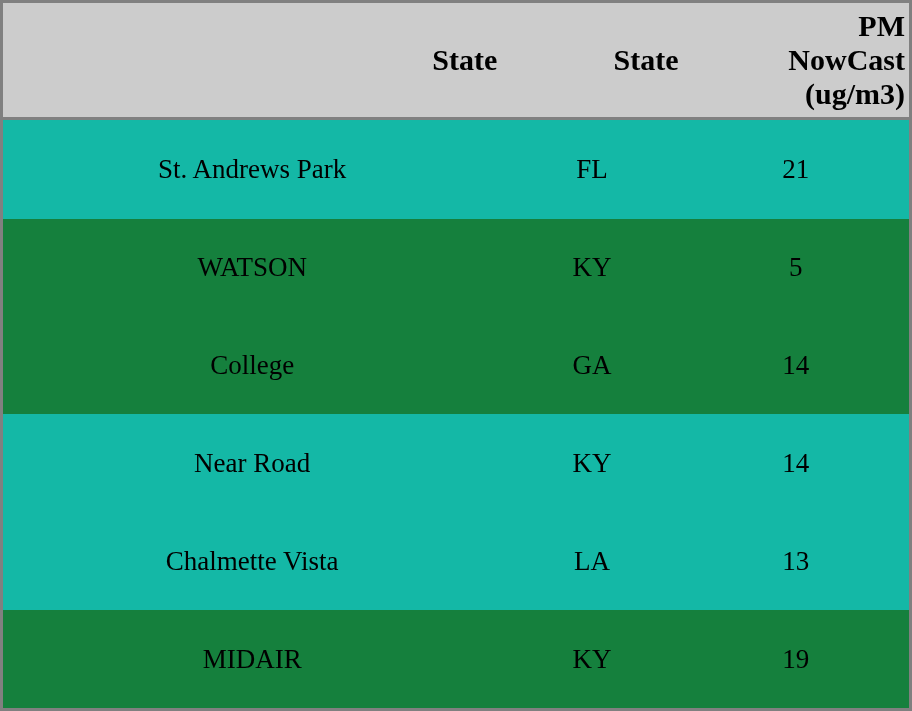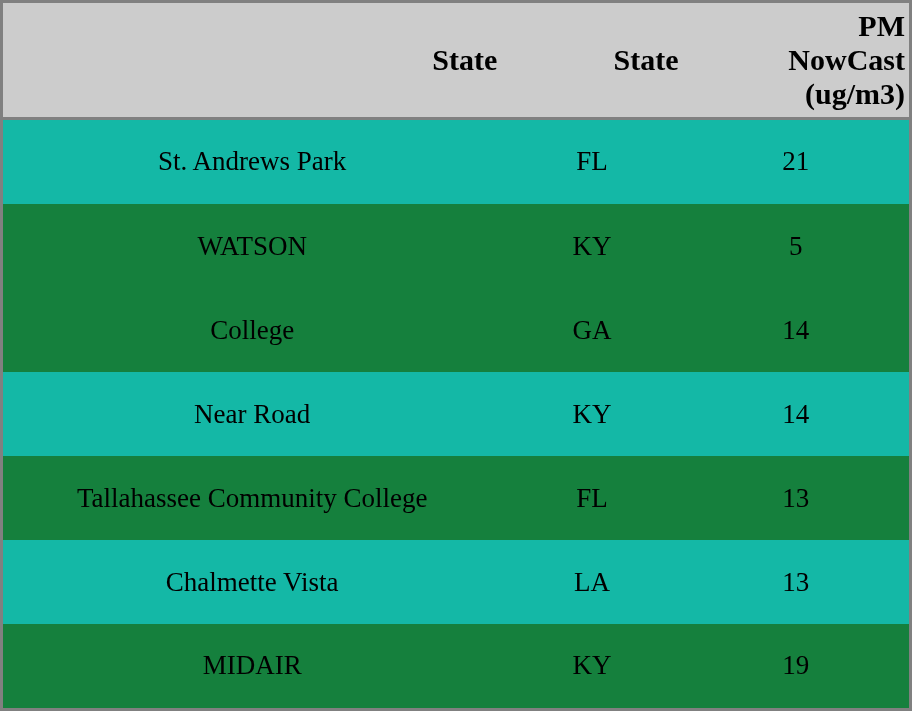--- a/index.html
+++ b/index.html
@@ -94,25 +94,20 @@
         <tr class="even-row">
           <td>College</td>
           <td>GA</td>
           <td>14</td>
         </tr>
         <tr class="odd-row">
           <td>Near Road</td>
           <td>KY</td>
           <td>14</td>
         </tr>
-        <tr class="even-row">
-          <td>Tallahassee Community College</td>
-          <td>FL</td>
-          <td>13</td>
-        </tr>
         <tr class="odd-row">
           <td>Chalmette Vista</td>
           <td>LA</td>
           <td>13</td>
         </tr>
         <tr class="even-row">
           <td>MIDAIR</td>
           <td>KY</td>
           <td>19</td>
         </tr>

